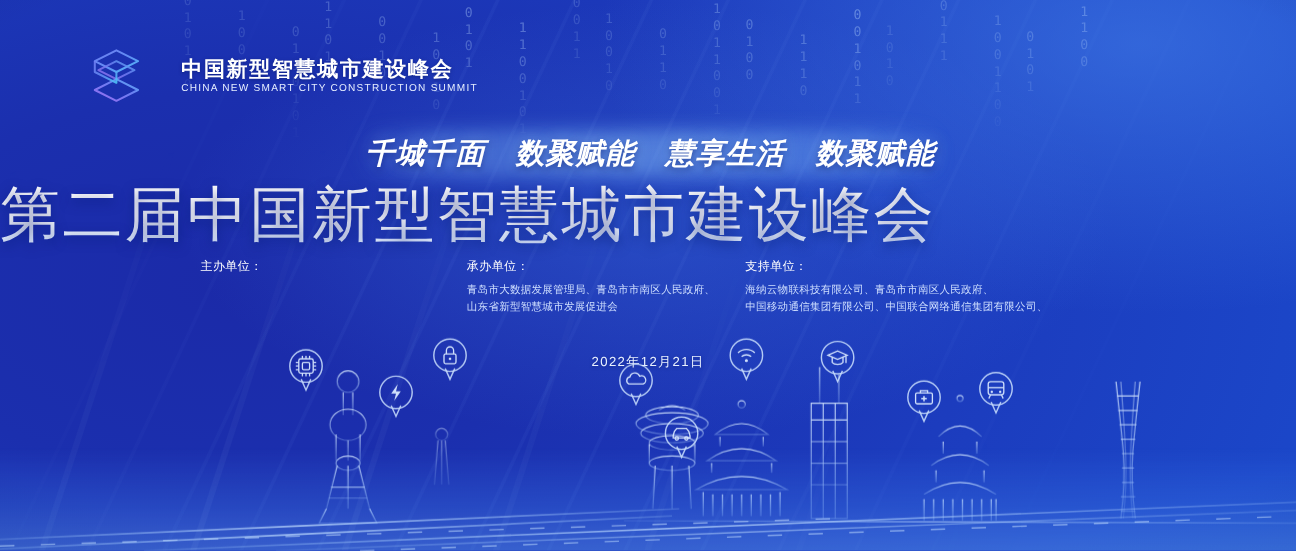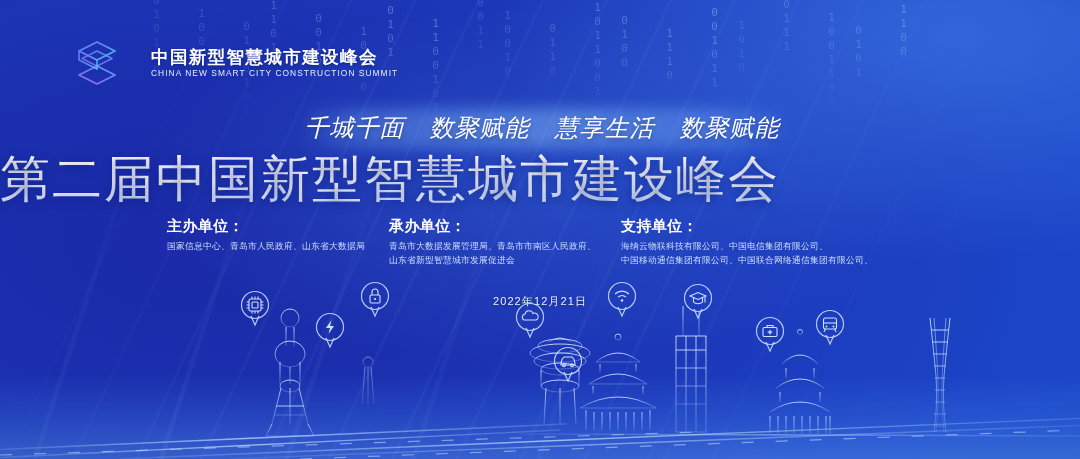--- a/index.html
+++ b/index.html
@@ -92,21 +92,21 @@
     position:absolute; left:296px; top:108px; width:492px; height:40px;
     background:
       linear-gradient(90deg, rgba(120,180,255,0) 0%, rgba(125,185,255,.30) 14%,
                      rgba(145,205,255,.42) 50%, rgba(125,185,255,.30) 86%, rgba(120,180,255,0) 100%);
     filter:blur(7px);
     border-radius:20px;
   }
   .subtitle{
     position:absolute; left:296px; top:110px; width:492px; height:36px;
     display:flex; align-items:center; justify-content:center; gap:25px;
-    font-size:24px; font-weight:normal; font-style:italic;
+    font-size:24px; font-weight:bold; font-style:italic;
     color:#ffffff; letter-spacing:1px;
     text-shadow:0 2px 5px rgba(10,30,120,.6), 0 0 12px rgba(160,210,255,.35);
     white-space:nowrap;
   }
   .subtitle span{ display:inline-block; }
 
   
   .main-title{
     position:absolute; left:0; right:0; top:150px;
     text-align:left;
@@ -124,21 +124,21 @@
   
   .orgs{
     position:absolute; left:0; right:0; top:218px;
     display:flex; justify-content:center; gap:0;
   }
   .org-col{ color:#dce8ff; }
   .org-col.c1{ width:222px; margin-left:8px; }
   .org-col.c2{ width:232px; }
   .org-col.c3{ width:300px; }
   .org-head{
-    font-size:15px; font-weight:bold; color:#ffffff;
+    font-size:10px; font-weight:normal; color:#ffffff;
     letter-spacing:.4px; margin-bottom:6px; line-height:1;
   }
   .org-body{
     font-size:8.8px; line-height:1.62; color:#cfdfff;
     letter-spacing:.2px;
   }
   .org-body div{ white-space:nowrap; }
 
   
   .date{
@@ -210,35 +210,32 @@
       <span>数聚赋能</span>
       <span>慧享生活</span>
       <span>数聚赋能</span>
     </div>
 
   <div class="main-title">第二届中国新型智慧城市建设峰会</div>
 
   <div class="orgs" id="orgs">
       <div class="org-col c1">
         <div class="org-head">主办单位：</div>
-        <div class="org-body">
-          <div>国家信息中心、青岛市人民政府、山东省大数据局</div>
-        </div>
       </div>
       <div class="org-col c2">
         <div class="org-head">承办单位：</div>
         <div class="org-body">
           <div>青岛市大数据发展管理局、青岛市市南区人民政府、</div>
           <div>山东省新型智慧城市发展促进会</div>
         </div>
       </div>
       <div class="org-col c3">
         <div class="org-head">支持单位：</div>
         <div class="org-body">
-          <div>海纳云物联科技有限公司、中国电信集团有限公司、</div>
+          <div>海纳云物联科技有限公司、青岛市市南区人民政府、</div>
           <div>中国移动通信集团有限公司、中国联合网络通信集团有限公司、</div>
         </div>
       </div>
     </div>
 
   <div class="date">2022年12月21日</div>
 
   <div class="scene">
     <svg viewBox="0 0 1080 175" preserveAspectRatio="none">
       <defs>

